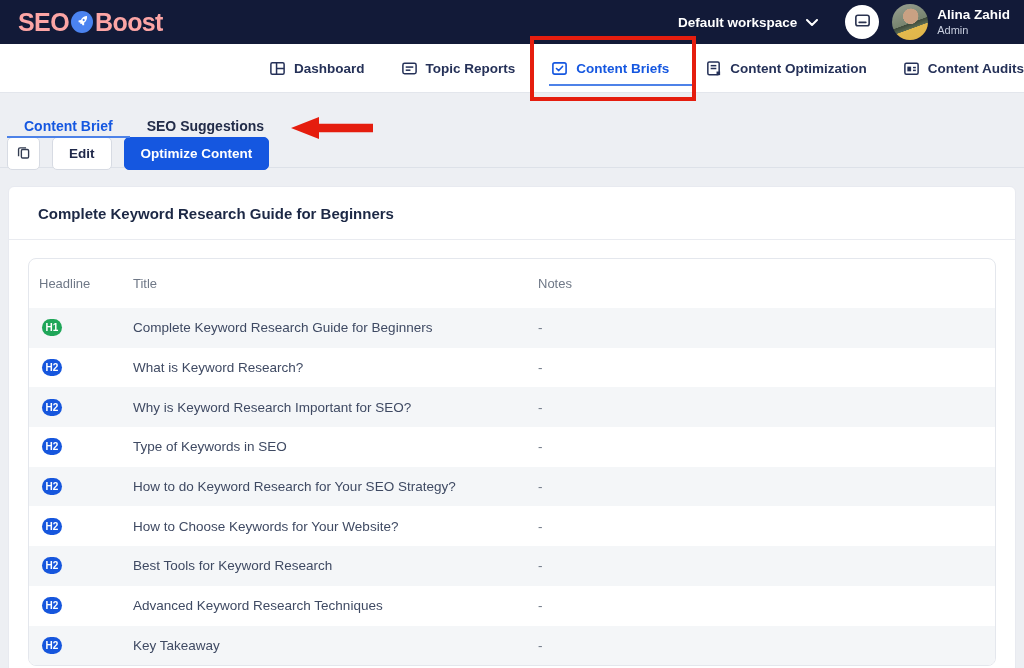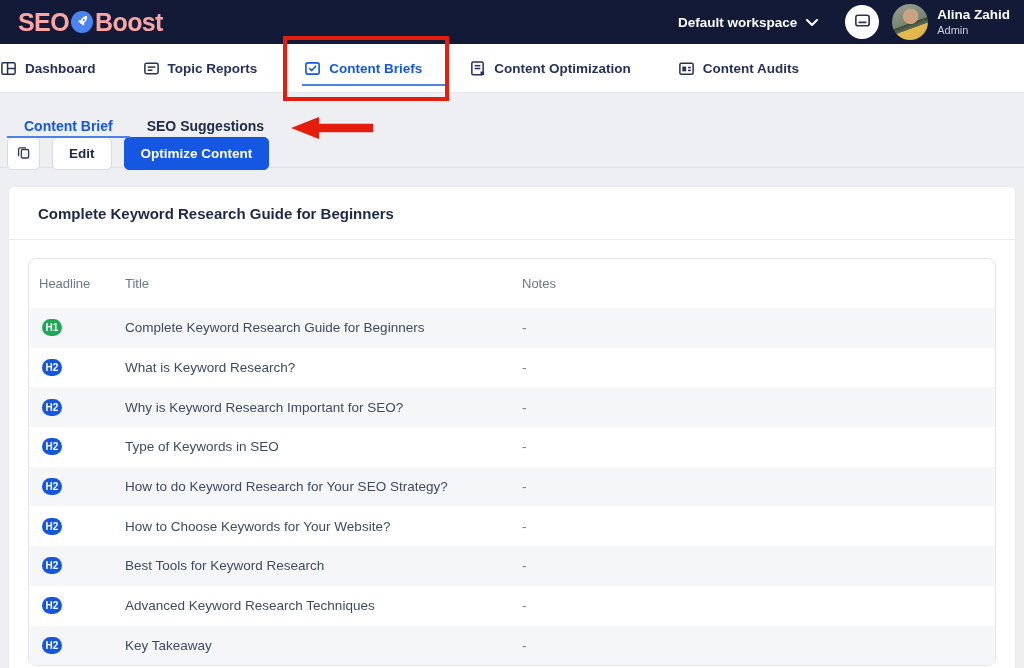--- a/index.html
+++ b/index.html
@@ -30,21 +30,21 @@
   .avatar{width:36px;height:36px;border-radius:50%;
     background:
       radial-gradient(circle at 52% 34%, #c9a183 0 25%, rgba(0,0,0,0) 26%),
       linear-gradient(160deg,#9aa092 0%,#77846f 52%,#3e4a3c 53%,#5a6a52 64%,#e3b94d 65%,#dfb449 100%);
   }
   .user-meta{display:flex;flex-direction:column;justify-content:center;}
   .user-name{color:#fff;font-size:13.5px;font-weight:bold;line-height:15px;}
   .user-role{color:#c6cddd;font-size:11px;line-height:13px;margin-top:2px;}
 
   
-  .mainnav{height:49px;background:#fff;border-bottom:1px solid #e3e6ec;display:flex;align-items:stretch;justify-content:flex-start;gap:47px;position:relative;}
+  .mainnav{height:49px;background:#fff;border-bottom:1px solid #e3e6ec;display:flex;align-items:stretch;justify-content:flex-end;gap:36px;position:relative;}
   .navitem{display:flex;align-items:center;gap:8px;font-size:13.5px;font-weight:bold;color:var(--ink);cursor:pointer;position:relative;}
   .navitem svg{width:17px;height:17px;display:block;}
   .navitem.active{color:var(--blue);}
   .navitem.active::after{content:"";position:absolute;left:-2px;right:-24px;bottom:6px;height:2px;background:var(--blue-light);}
   .red-box{position:absolute;left:-21px;right:-27px;top:-8px;bottom:-9px;border:4px solid var(--red);z-index:5;pointer-events:none;}
 
   
   .tabrow{height:75px;padding:22px 24px 0 7px;border-bottom:1px solid #dde1e8;display:flex;justify-content:space-between;flex-direction:column;}
   .tabs{display:flex;align-items:stretch;}
   .tab{padding:0 17px;display:flex;align-items:center;font-size:14px;font-weight:bold;color:#222c49;position:relative;cursor:pointer;}
@@ -53,21 +53,21 @@
   .arrow-annot{display:flex;align-items:center;margin-left:10px;transform:translateY(2px);}
   .actions{display:flex;align-items:center;gap:12px;}
   .btn-icon{width:33px;height:33px;border:1px solid #d7dbe3;border-radius:5px;background:#fff;display:flex;align-items:center;justify-content:center;cursor:pointer;}
   .btn{height:33px;padding:0 16px;border:1px solid #d7dbe3;border-radius:5px;background:#fff;font-family:inherit;font-size:13.5px;font-weight:bold;color:#20294a;cursor:pointer;}
   .btn-primary{background:var(--blue);border:1px solid var(--blue);color:#fff;padding:0 16px;}
 
   
   .card{margin:18px 8px 0;background:#fff;border:1px solid #e8eaf0;border-radius:6px;min-height:520px;}
   .card-title{height:53px;padding:0 29px;display:flex;align-items:center;font-size:15px;font-weight:bold;color:#1c2845;border-bottom:1px solid #e9ebf0;}
   .table-wrap{margin:18px 19px;border:1px solid var(--border);border-radius:8px;overflow:hidden;background:#fff;}
-  .trow{display:grid;grid-template-columns:86px 397px 1fr;align-items:center;padding-left:10px;}
+  .trow{display:grid;grid-template-columns:86px 397px 1fr;align-items:center;padding-left:10px;gap:8px;}
   .thead{height:49px;color:var(--muted);font-size:13px;}
   .tbody .trow{height:39.7px;font-size:13.5px;color:var(--cell);cursor:default;}
   .tbody .trow:nth-child(odd){background:var(--row-alt);}
   .cell-notes{color:var(--muted);}
   .badge{display:inline-flex;align-items:center;justify-content:center;width:20px;height:17px;border-radius:9px;color:#fff;font-size:10px;font-weight:bold;margin-left:3px;}
   .badge-h1{background:#1fa659;}
   .badge-h2{background:#1656dd;}
 </style>
 </head>
 <body>

